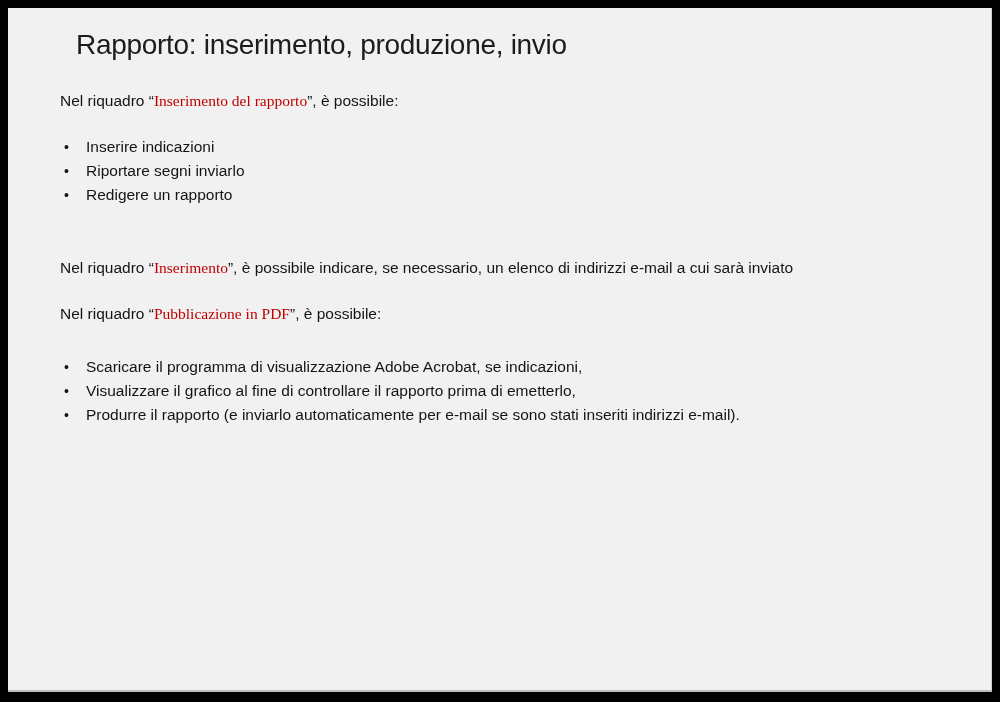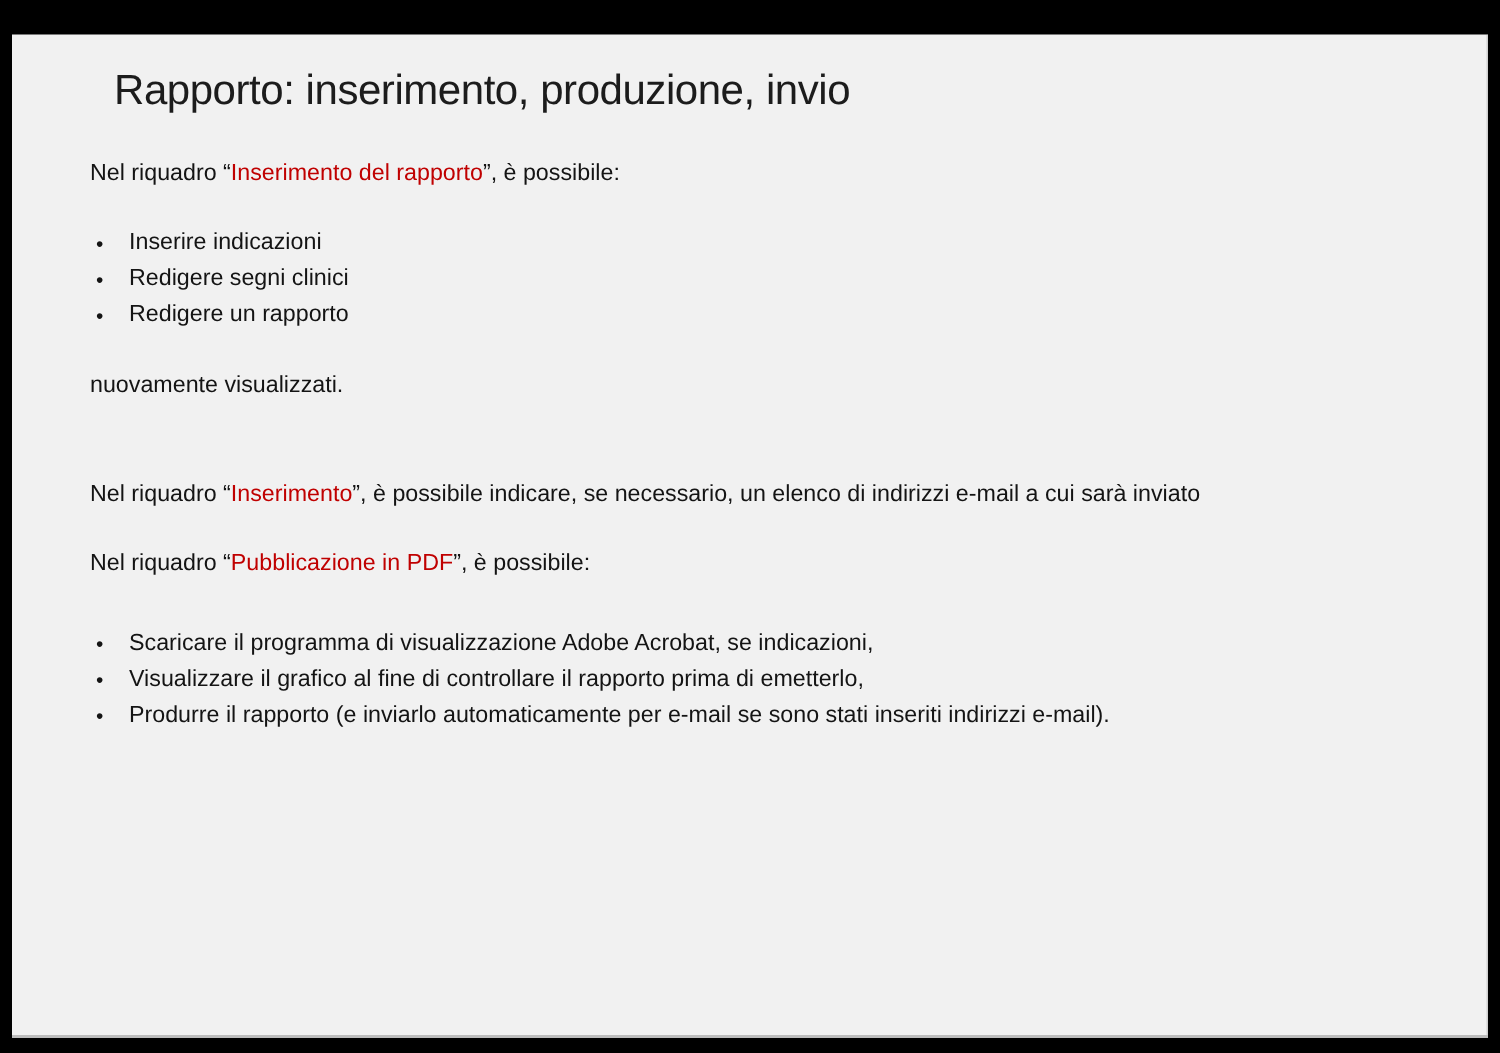--- a/index.html
+++ b/index.html
@@ -3,21 +3,21 @@
 <meta charset="utf-8">
 <style>
   * { margin: 0; padding: 0; box-sizing: border-box; }
   html, body { width: 1000px; height: 702px; background: #000; }
   body { font-family: "Liberation Sans", sans-serif; }
 
   .frame {
     width: 1000px;
     height: 702px;
     background: #000000;
-    padding: 23px 8px 10px 8px;
+    padding: 8px 8px 10px 8px;
     border-radius: 11px;
   }
   .slide {
     width: 100%;
     height: 100%;
     background: #F1F1F1;
     position: relative;
     overflow: hidden;
     box-shadow: inset 0 -2px 0 #bdbdbd, inset -1px 0 0 #d0d0d0;
   }
@@ -31,21 +31,21 @@
   }
   .body-text {
     margin-left: 52px;
     margin-right: 40px;
     font-size: 15.5px;
     line-height: 24px;
     color: #141414;
   }
   .para { }
   .para .line { white-space: nowrap; }
-  .red { color: #C00000; }
+  .red { color: #C00000; font-family: Liberation Serif, serif; }
 
   .para-1 { margin-top: 28px; }
   .bullets-1 { margin-top: 22px; }
   .para-2 { margin-top: 23px; }
   .para-3 { margin-top: 49px; }
   .para-4 { margin-top: 22px; }
   .bullets-2 { margin-top: 29px; }
 
   ul.bullet-list { list-style: none; }
   ul.bullet-list li {
@@ -70,26 +70,25 @@
     <h1 class="slide-title">Rapporto: inserimento, produzione, invio</h1>
 
     <div class="body-text">
 
       <div class="para para-1">
         <div class="line"><span>Nel riquadro “</span><span class="red">Inserimento del rapporto</span><span>”, è possibile:</span></div>
       </div>
 
       <ul class="bullet-list bullets-1">
         <li><span class="marker">•</span><span>Inserire indicazioni</span></li>
-        <li><span class="marker">•</span><span>Redigere segni clinici</span></li>
+        <li><span class="marker">•</span><span>Riportare segni inviarlo</span></li>
         <li><span class="marker">•</span><span>Redigere un rapporto</span></li>
       </ul>
 
       <div class="para para-2">
-        <div class="line">nuovamente visualizzati.</div>
       </div>
 
       <div class="para para-3">
         <div class="line"><span>Nel riquadro “</span><span class="red">Inserimento</span><span>”, è possibile indicare, se necessario, un elenco di indirizzi e-mail a cui sarà inviato</span></div>
       </div>
 
       <div class="para para-4">
         <div class="line"><span>Nel riquadro “</span><span class="red">Pubblicazione in PDF</span><span>”, è possibile:</span></div>
       </div>
 

